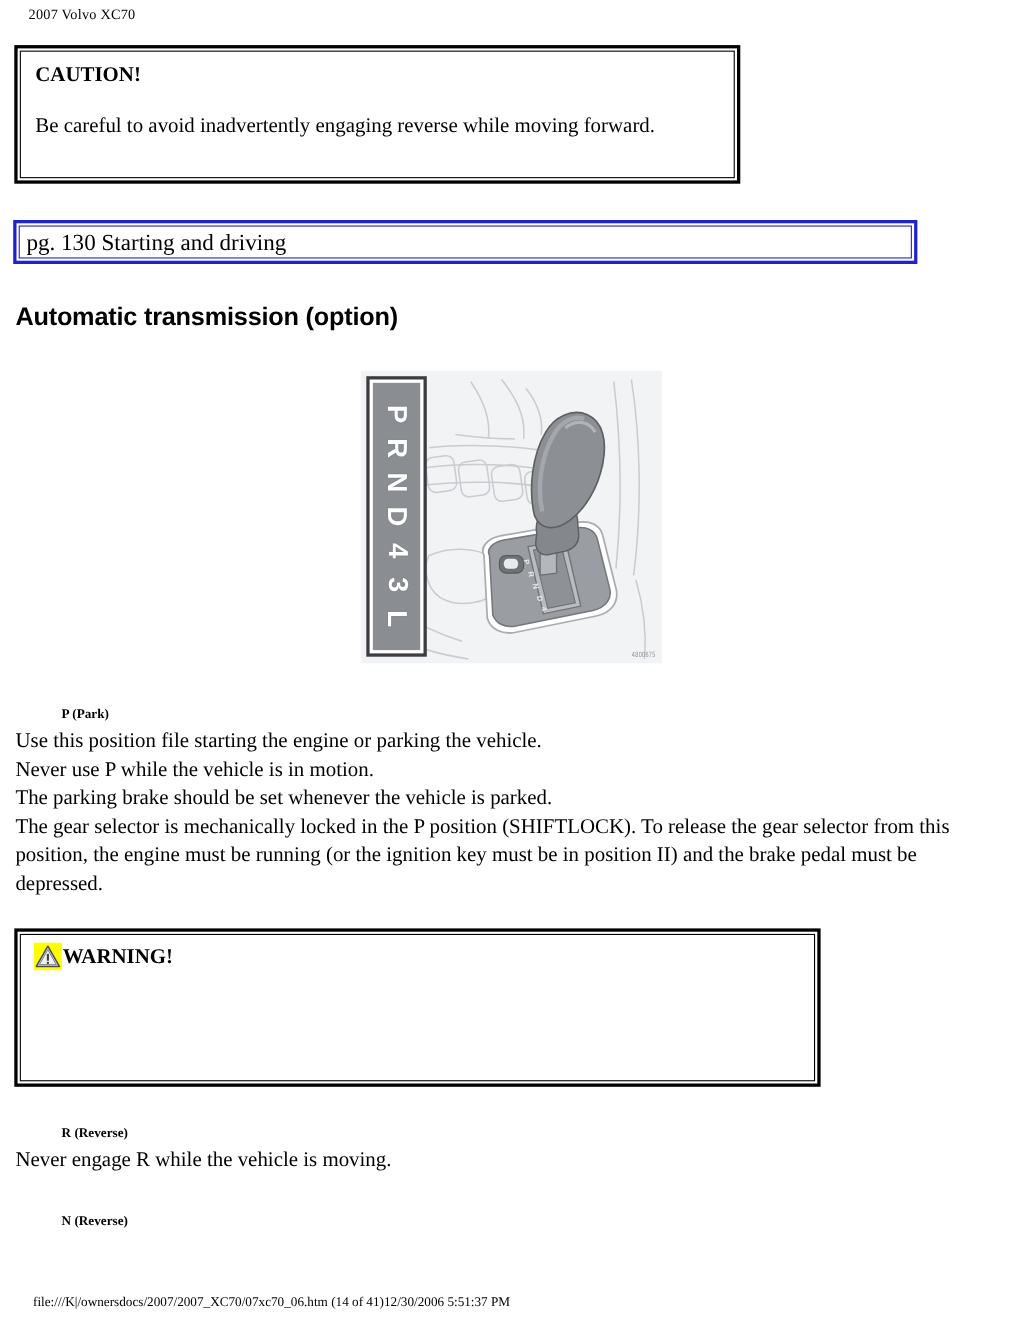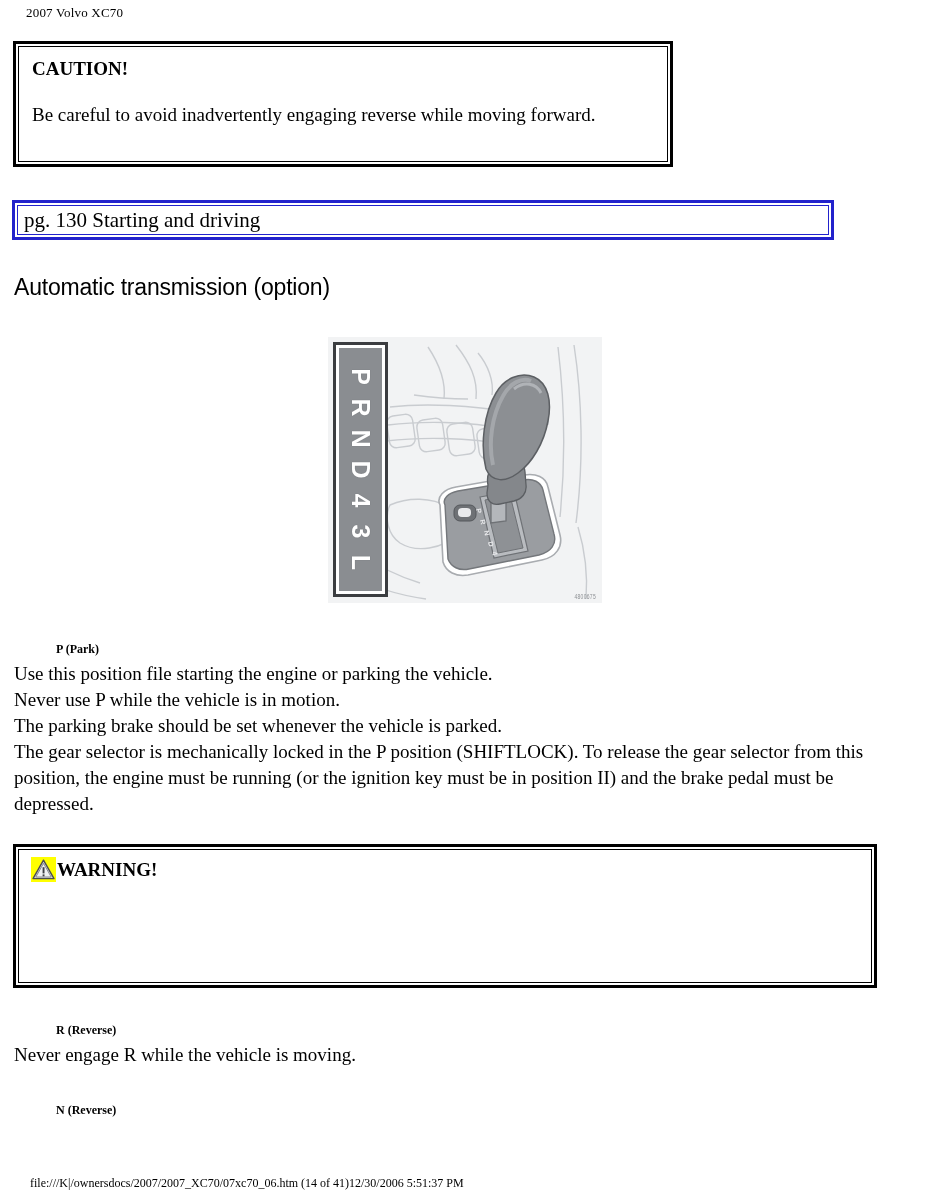--- a/index.html
+++ b/index.html
@@ -66,21 +66,21 @@
     top: 41px;
     width: 660px;
     height: 126px;
   }
   #caution-box .adm-title { margin-bottom: 23px; }
 
   
   #warning-box {
     left: 13px;
     top: 844px;
-    width: 864px;
+    width: 733px;
     height: 144px;
   }
   #warning-box > .inner { padding: 7px 12px 10px 12px; }
   #warning-box .adm-title {
     margin-bottom: 27px;
     display: flex;
     align-items: center;
   }
   .warn-icon {
     display: inline-block;
@@ -117,21 +117,21 @@
   #nav-box .nav-text {
     font-size: 21px;
     line-height: 25px;
   }
 
   
   .h-section {
     position: absolute;
     left: 14px;
     font-family: "Liberation Sans", "DejaVu Sans", sans-serif;
-    font-weight: normal;
+    font-weight: bold;
     font-size: 23px;
     line-height: 28px;
     letter-spacing: -0.2px;
   }
   #heading-auto-trans { top: 273px; }
 
   
   #figure {
     position: absolute;
     left: 328px;

